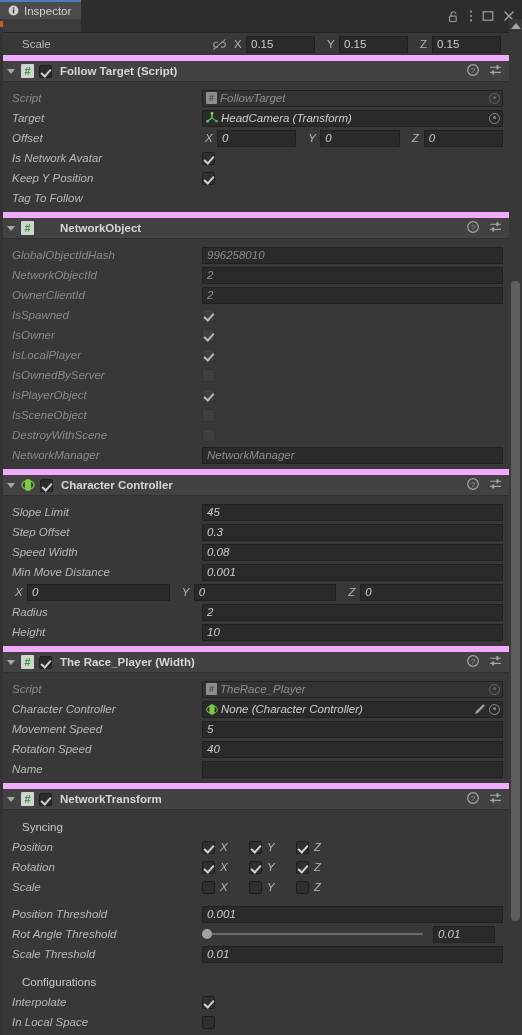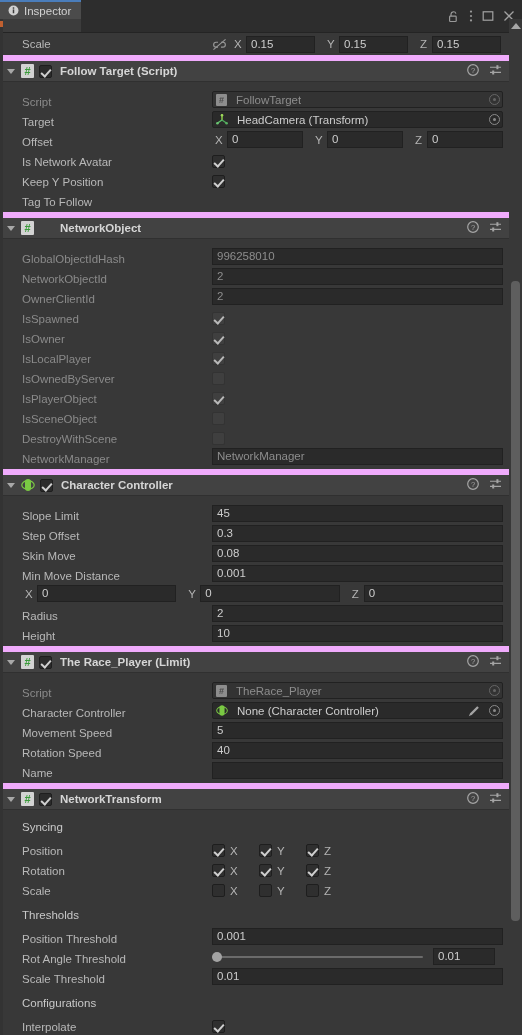--- a/index.html
+++ b/index.html
@@ -85,32 +85,32 @@
   .cbx.on::after {
     content: ""; position: absolute; left: 3px; top: 1px;
     width: 4px; height: 8px; border: solid #d0d0d0; border-width: 0 2px 2px 0;
     transform: rotate(42deg);
   }
   .cbx.lite { background: #3f3f3f; border-color: #333; }
   .cbx.lite.on::after { border-color: #b9b9b9; }
 
   
   .prop {
-    display: flex; align-items: flex-end; min-height: 20px; height: 20px;
-    padding-left: 22px; padding-right: 19px;
+    display: flex; align-items: center; min-height: 20px; height: 20px;
+    padding-left: 12px; padding-right: 19px; font-style: italic;
   }
   .prop .lbl { width: 190px; color: #b8b8b8; font-size: 11.5px; }
   .prop .lbl.dim { color: #8a8a8a; }
   .prop .ctrl { flex: 1; display: flex; align-items: center; }
   .full-field { flex: 1; }
   .full-field.ro { color: #8d8d8d; background: #2a2a2a; }
   .obj-field {
     flex: 1; display: flex; align-items: center;
     background: #2a2a2a; border: 1px solid #212121; border-radius: 2px;
-    height: 17px; padding-left: 3px; padding-right: 2px; gap: 9px;
+    height: 17px; padding-left: 3px; padding-right: 2px; gap: 3px;
     color: #cdcdcd; white-space: nowrap; overflow: hidden;
   }
   .obj-field.ro { background: #333333; color: #8d8d8d; }
   .obj-txt { overflow: hidden; text-overflow: ellipsis; }
   .obj-spacer { flex: 1; }
   .sel-dot {
     width: 11px; height: 11px; border-radius: 50%;
     border: 1.5px solid #9a9a9a; position: relative; flex: none; opacity:.85;
   }
   .sel-dot::after {
@@ -464,21 +464,21 @@
             <div class="field full-field">45</div>
           </div>
         </div>
         <div class="prop">
           <div class="lbl">Step Offset</div>
           <div class="ctrl">
             <div class="field full-field">0.3</div>
           </div>
         </div>
         <div class="prop">
-          <div class="lbl">Skin Move</div>
+          <div class="lbl">Speed Width</div>
           <div class="ctrl">
             <div class="field full-field">0.08</div>
           </div>
         </div>
         <div class="prop">
           <div class="lbl">Min Move Distance</div>
           <div class="ctrl">
             <div class="field full-field">0.001</div>
           </div>
         </div>
@@ -508,21 +508,21 @@
         </div>
         <div class="comp-end"></div>
       </div>
       <div class="comp">
         <div class="comp-header">
           <span class="foldout">
             <i></i>
           </span>
           <span class="cs-icon"></span>
           <span class="cbx hdr on"></span>
-          <span class="comp-title">The Race_Player (Limit)</span>
+          <span class="comp-title">The Race_Player (Width)</span>
           <span class="hdr-spacer"></span>
           <div class="hdr-icons">
             <span><svg width="12" height="12" viewBox="0 0 12 12">
                 <circle cx="6" cy="6" r="5.3" fill="none" stroke="#bdbdbd" stroke-width="1.2"></circle>
                 <text x="6" y="9" font-size="7.5" fill="#bdbdbd" text-anchor="middle" font-family="Liberation Sans">?</text>
               </svg></span>
             <span><svg width="13" height="12" viewBox="0 0 13 12">
                 <path d="M1 3.2h11M1 8.4h11" stroke="#bdbdbd" stroke-width="1.1"></path>
                 <rect x="7.4" y="1.2" width="2" height="4" fill="#bdbdbd"></rect>
                 <rect x="3.2" y="6.5" width="2" height="4" fill="#bdbdbd"></rect>
@@ -664,23 +664,20 @@
                 <span>Y</span>
               </span>
               <span class="cell">
                 <span class="cbx"></span>
                 <span>Z</span>
               </span>
             </div>
           </div>
         </div>
         <div class="section-gap"></div>
-        <div class="section-head">
-          <span>Thresholds</span>
-        </div>
         <div class="prop">
           <div class="lbl">Position Threshold</div>
           <div class="ctrl">
             <div class="field full-field">0.001</div>
           </div>
         </div>
         <div class="prop">
           <div class="lbl">Rot Angle Threshold</div>
           <div class="ctrl">
             <div class="slider-wrap">

